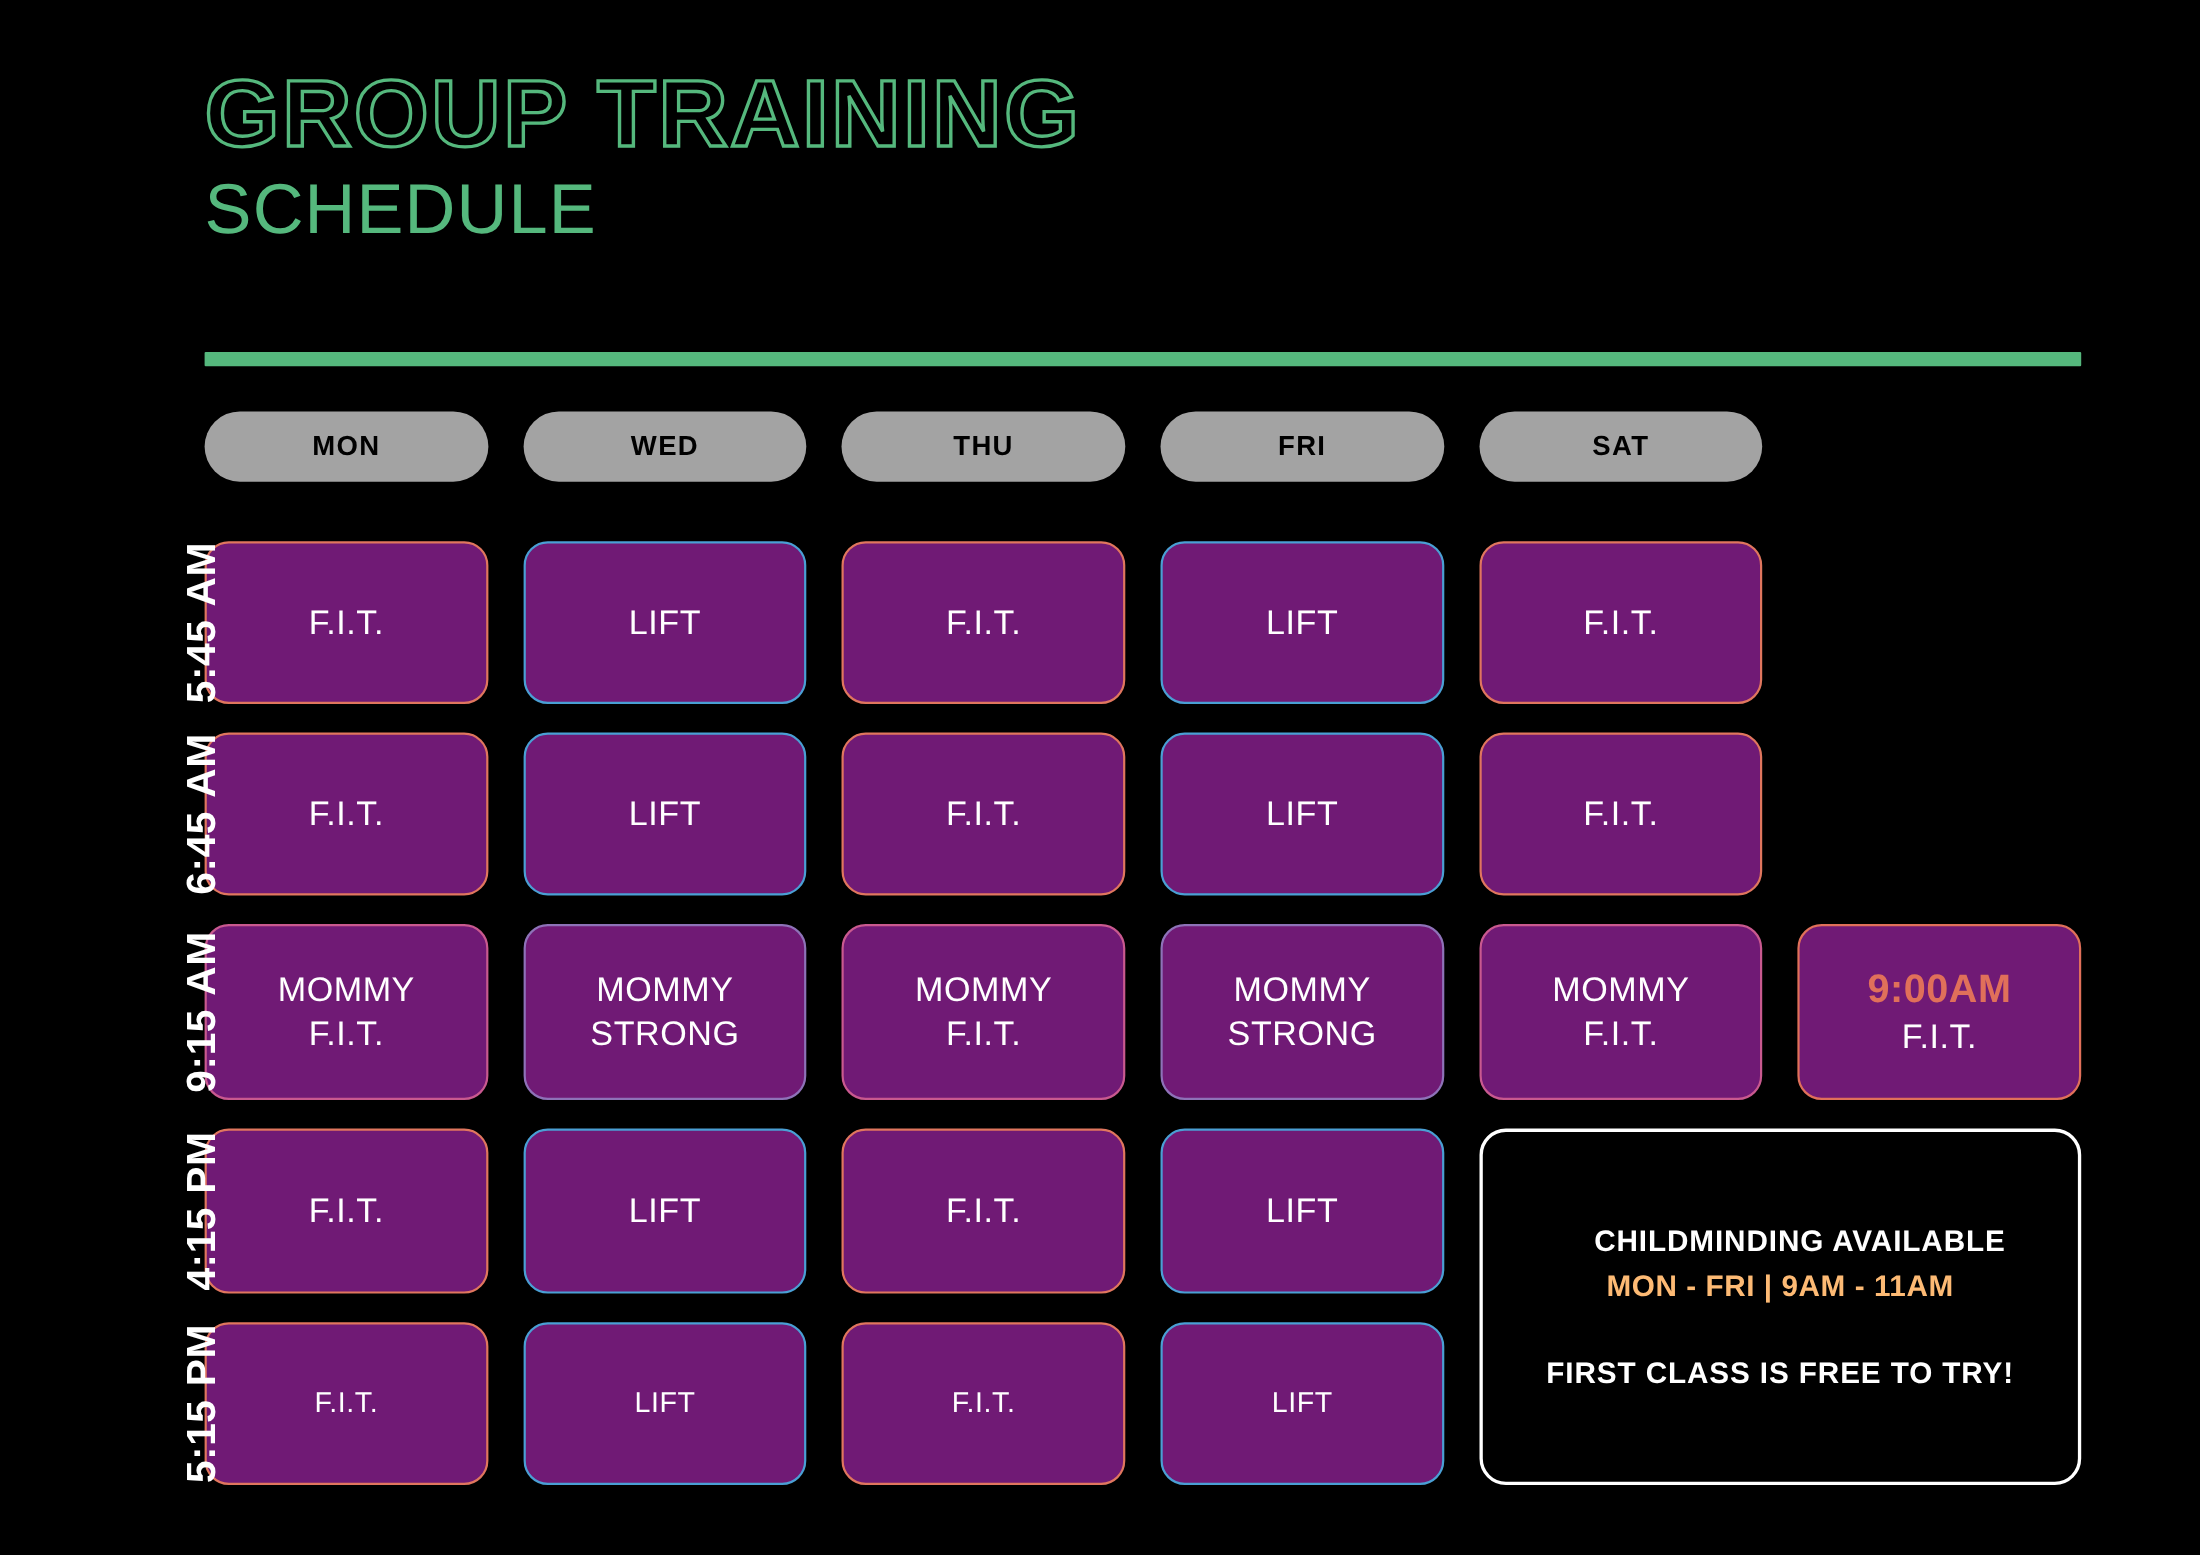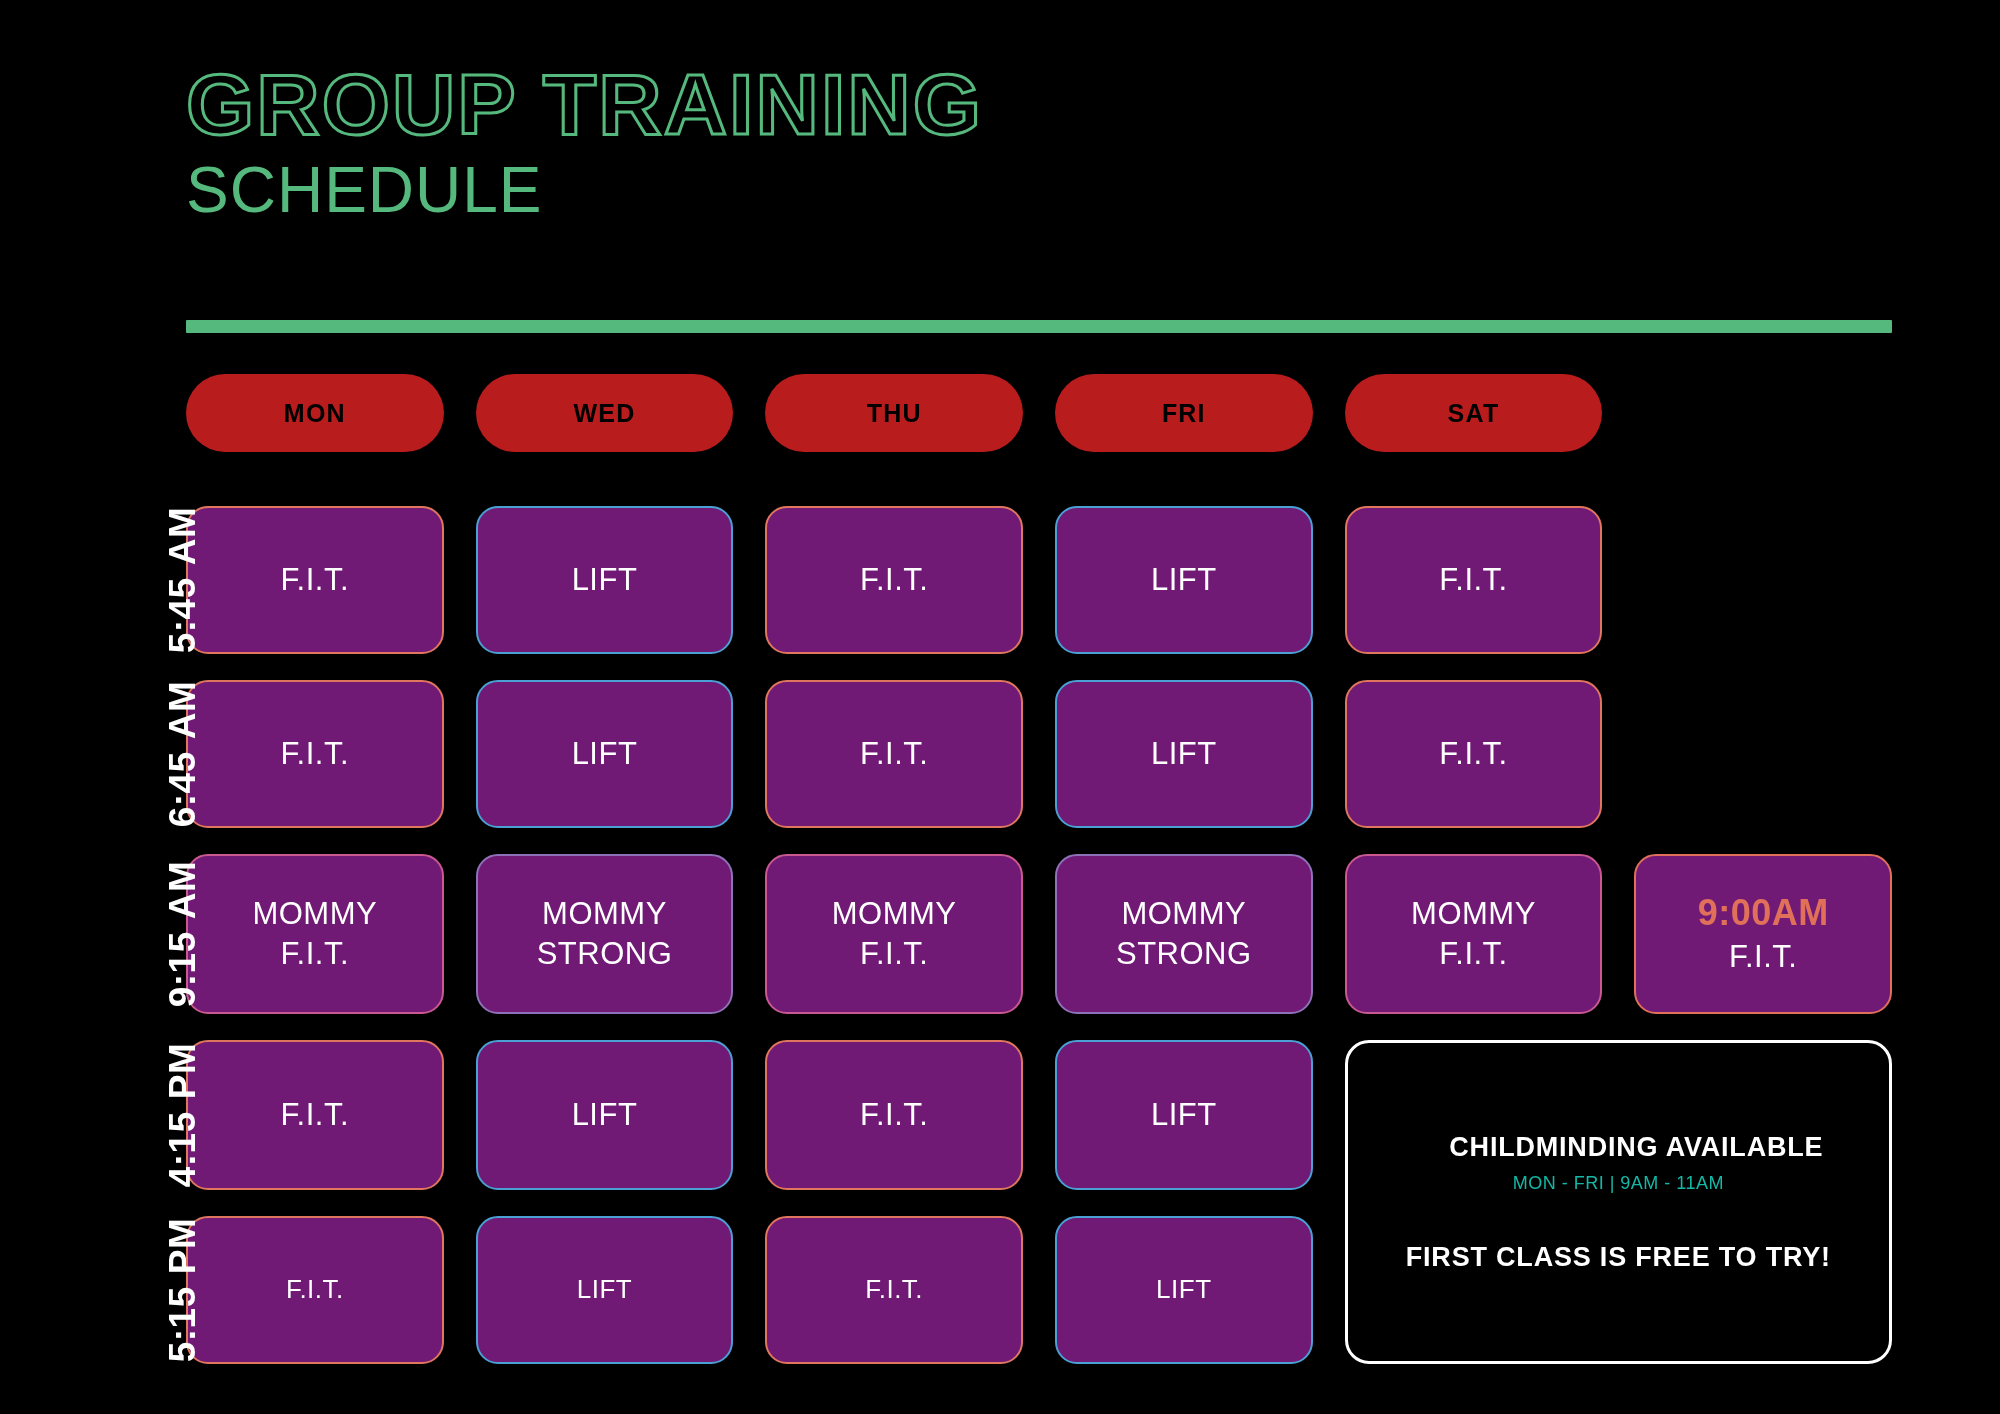--- a/index.html
+++ b/index.html
@@ -95,22 +95,22 @@
     top: 374px;
     width: 1706px;
   }
   .day-row {
     display: grid;
     grid-template-columns: repeat(6, 1fr);
     column-gap: 32px;
     margin-bottom: 54px;
   }
   .day-pill {
-    height: 78px;
-    background: #b91c1c;
+    height: 64px;
+    background: #a3a3a3;
     border-radius: 999px;
     display: flex;
     align-items: center;
     justify-content: center;
     color: #000000;
     font-size: 25px;
     font-weight: 700;
     letter-spacing: 1.2px;
   }
 
@@ -195,24 +195,24 @@
   }
   .info-line-1 {
     font-size: 27px;
     font-weight: 700;
     letter-spacing: 0.8px;
     color: #ffffff;
     margin-bottom: 10px;
     margin-left: 36px;
   }
   .info-line-2 {
-    font-size: 18px;
-    font-weight: 400;
+    font-size: 27px;
+    font-weight: 700;
     letter-spacing: 0.5px;
-    color: #14b8a6;
+    color: #fdba74;
   }
   .info-line-3 {
     font-size: 27px;
     font-weight: 700;
     letter-spacing: 0.8px;
     color: #ffffff;
     margin-top: 48px;
   }
 </style>
 </head>

